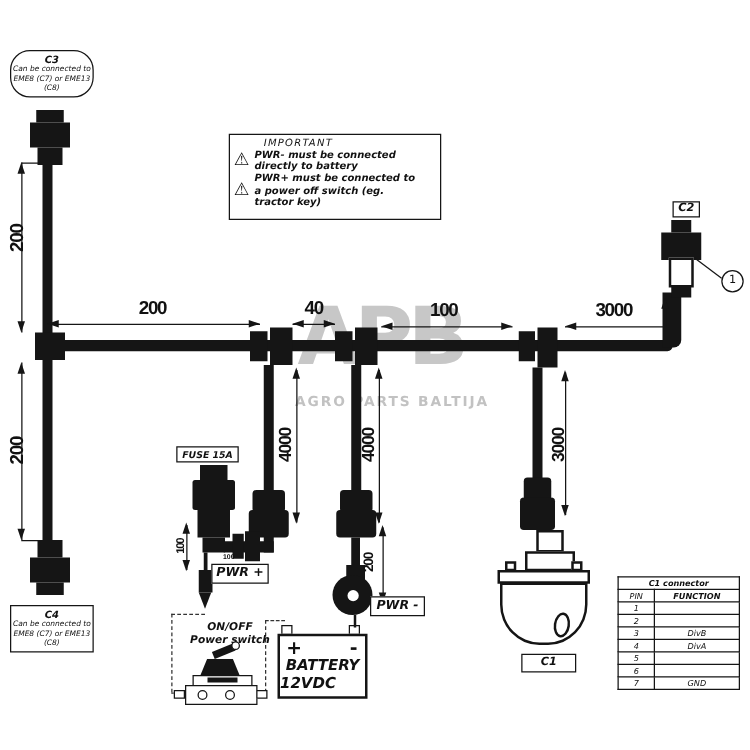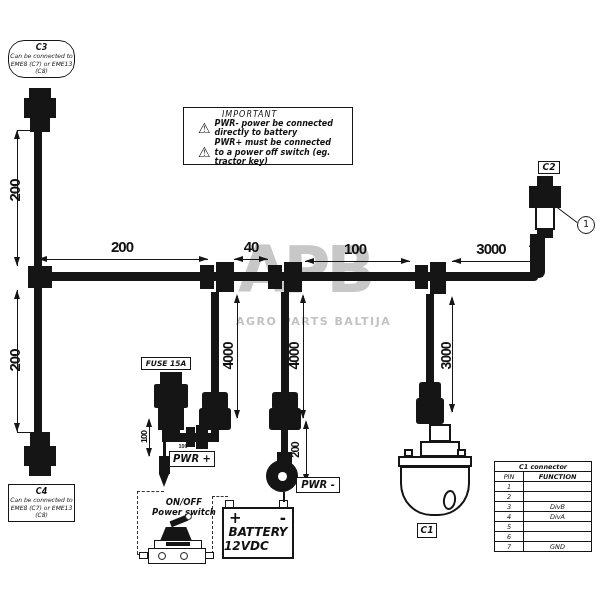--- a/index.html
+++ b/index.html
@@ -47,25 +47,25 @@
   <div class="note lay" style="left:8px;top:40px;width:67px;border-radius:16px;">
     <div class="t">C3</div>
     <div class="b">Can be connected to EME8 (C7) or EME13 (C8)</div>
   </div>
 
   <div class="note lay" style="left:8px;top:484px;width:67px;">
     <div class="t">C4</div>
     <div class="b">Can be connected to EME8 (C7) or EME13 (C8)</div>
   </div>
 
-  <div class="abs lay" style="left:183px;top:107px;width:170px;height:58px;border:1px solid #151515;background:#fff;box-sizing:border-box;padding:2px 14px;">
+  <div class="abs lay" style="left:183px;top:107px;width:170px;height:69px;border:1px solid #151515;background:#fff;box-sizing:border-box;padding:2px 3px;">
     <div style="font-style:italic;font-size:8px;letter-spacing:1px;margin-left:24px;">IMPORTANT</div>
     <div style="display:flex;align-items:center;gap:4px;">
       <span style="font-size:14px;line-height:1;">⚠</span>
-      <span style="font-style:italic;font-weight:bold;font-size:8px;line-height:1.15;width:135px;">PWR- power be connected directly to battery</span>
+      <span style="font-style:italic;font-weight:bold;font-size:8px;line-height:1.15;width:135px;">PWR- must be connected directly to battery</span>
     </div>
     <div style="display:flex;align-items:center;gap:4px;margin-top:1px;">
       <span style="font-size:14px;line-height:1;">⚠</span>
       <span style="font-style:italic;font-weight:bold;font-size:8px;line-height:1.15;width:135px;">PWR+ must be connected to a power off switch (eg. tractor key)</span>
     </div>
   </div>
 
   <div class="blk lay" style="left:34px;top:130px;width:8px;height:308px;"></div>
   <div class="blk lay" style="left:36px;top:272px;width:502px;height:9px;border-radius:0 4px 4px 0;"></div>
   <div class="blk lay" style="left:211px;top:292px;width:8px;height:108px;"></div>
@@ -217,21 +217,21 @@
 
   <div class="blk lay" style="left:419px;top:382px;width:22px;height:18px;border-radius:3px;"></div>
   <div class="blk lay" style="left:416px;top:398px;width:28px;height:26px;border-radius:3px;"></div>
   <div class="outl lay" style="left:429px;top:424px;width:22px;height:18px;"></div>
   <div class="outl lay" style="left:420px;top:441px;width:40px;height:16px;"></div>
   <div class="outl lay" style="left:404px;top:449px;width:9px;height:8px;"></div>
   <div class="outl lay" style="left:457px;top:449px;width:9px;height:8px;"></div>
   <div class="outl lay" style="left:398px;top:456px;width:74px;height:11px;"></div>
   <div class="outl lay" style="left:400px;top:466px;width:70px;height:50px;border-radius:0 0 45% 45% / 0 0 65% 65%;"></div>
   <div class="outl lay" style="left:443px;top:490px;width:13px;height:20px;border-radius:50%;transform:rotate(8deg);"></div>
-  <div class="lblbox lay" style="left:417px;top:523px;width:20px;height:15px;font-size:9px;line-height:13px;">C1</div>
+  <div class="lblbox lay" style="left:417px;top:523px;width:44px;height:15px;font-size:9px;line-height:13px;">C1</div>
 
   <table class="ct lay" style="left:494px;top:461px;width:98px;">
     <tbody>
         <tr>
           <th colspan="2" style="font-weight:bold;">C1 connector</th>
         </tr>
     <tr>
       <th style="width:24px;font-weight:normal;">PIN</th>
       <th style="font-weight:bold;">FUNCTION</th>
     </tr>

